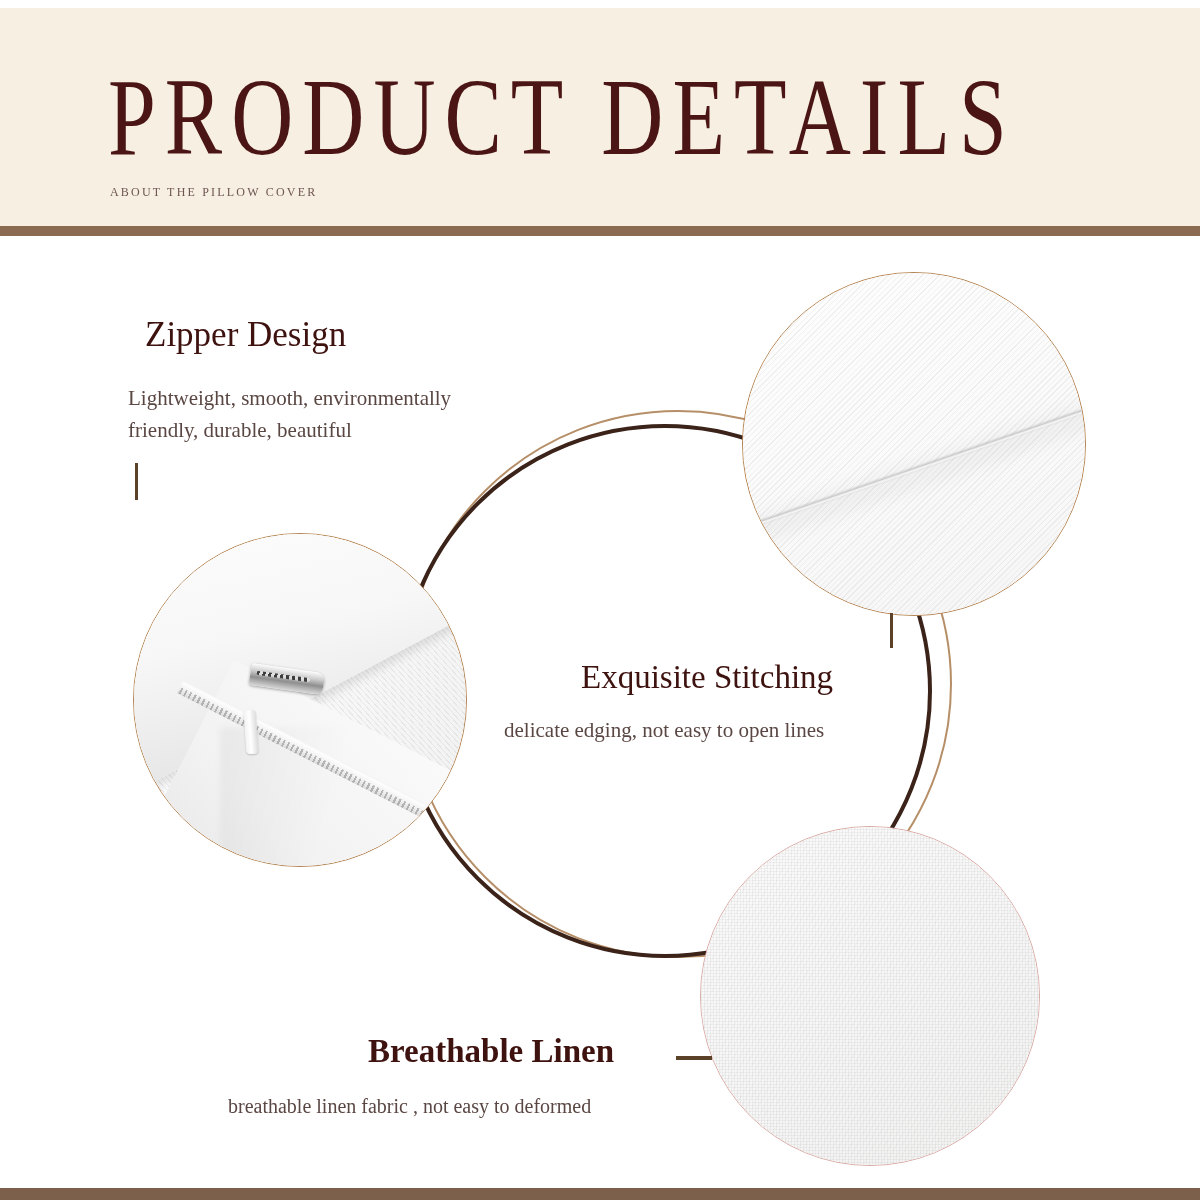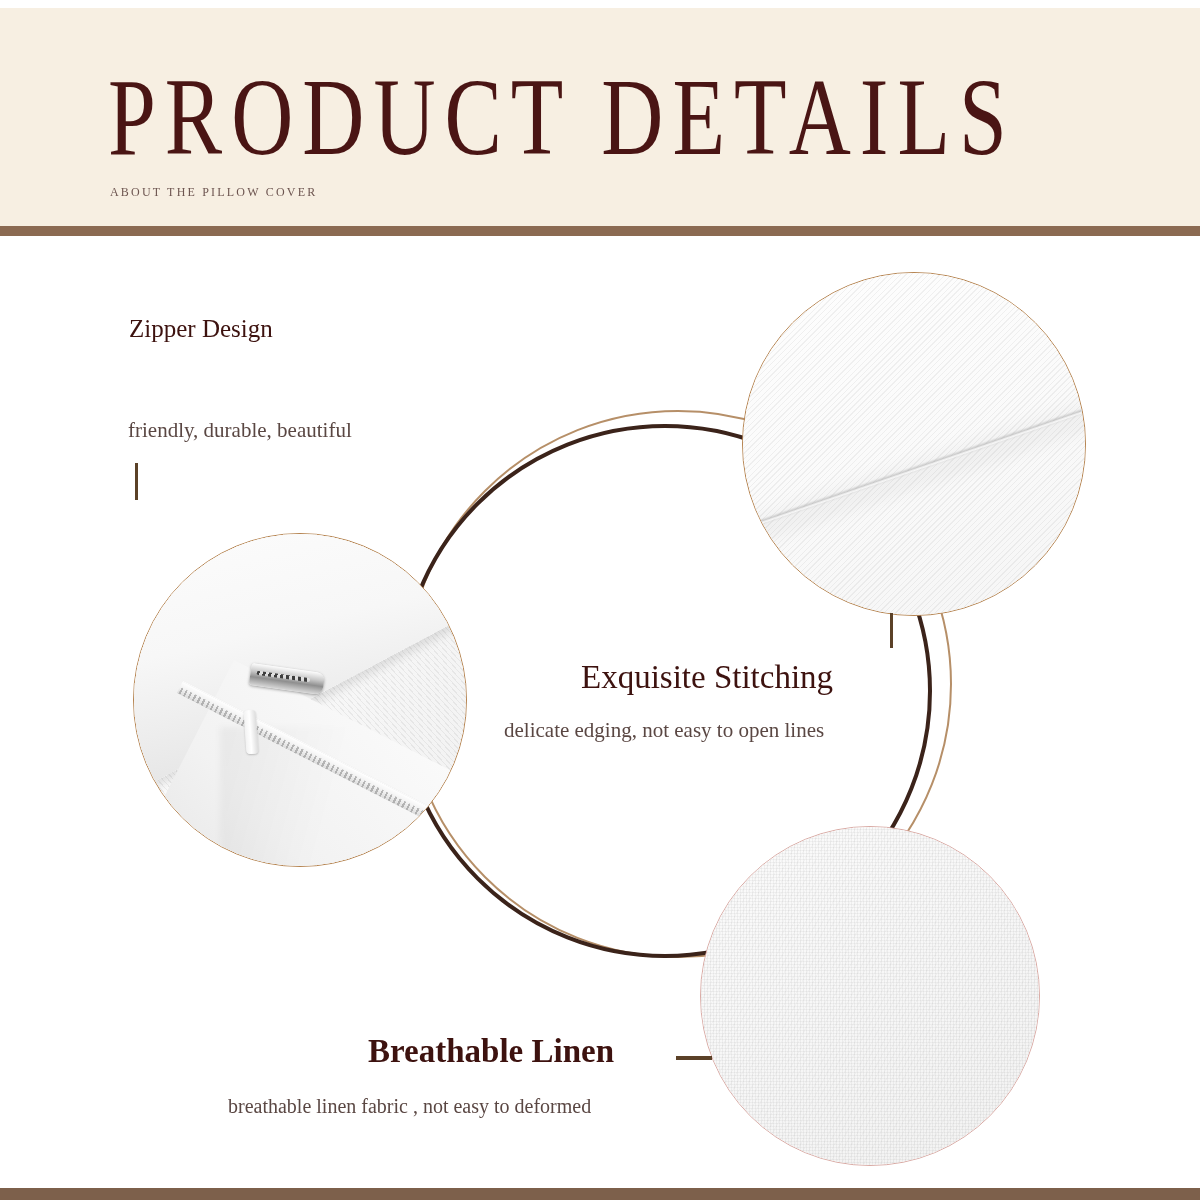--- a/index.html
+++ b/index.html
@@ -277,23 +277,23 @@
   }
   .feat-desc {
     position: absolute;
     color: #5a4743;
     font-family: "Liberation Serif", "DejaVu Serif", serif;
     white-space: nowrap;
   }
 
   
   .zipper-title {
-    left: 129px;
+    left: 145px;
     top: 315px;
-    font-size: 25px;
+    font-size: 35px;
   }
   .zipper-desc {
     left: 128px;
     top: 382px;
     font-size: 21px;
     line-height: 32px;
   }
   .tick-zipper {
     position: absolute;
     left: 135px;
@@ -375,21 +375,21 @@
     <div class="zip-flapB"></div>
     <div class="zip-fold"></div>
     <div class="zip-tape"></div>
     <div class="zip-teeth"></div>
     <div class="zip-slider"></div>
     <div class="zip-pull"></div>
   </div>
 
   <div class="feat-title zipper-title">Zipper Design</div>
   <div class="feat-desc zipper-desc">
-    <br>
+    <span>Lightweight, smooth, environmentally</span><br>
     <span>friendly, durable, beautiful</span>
   </div>
   <div class="tick-zipper"></div>
 
   <div class="tick-stitch"></div>
   <div class="feat-title stitch-title">Exquisite Stitching</div>
   <div class="feat-desc stitch-desc">delicate edging, not easy to open lines</div>
 
   <div class="feat-title linen-title">Breathable Linen</div>
   <div class="linen-dash"></div>

